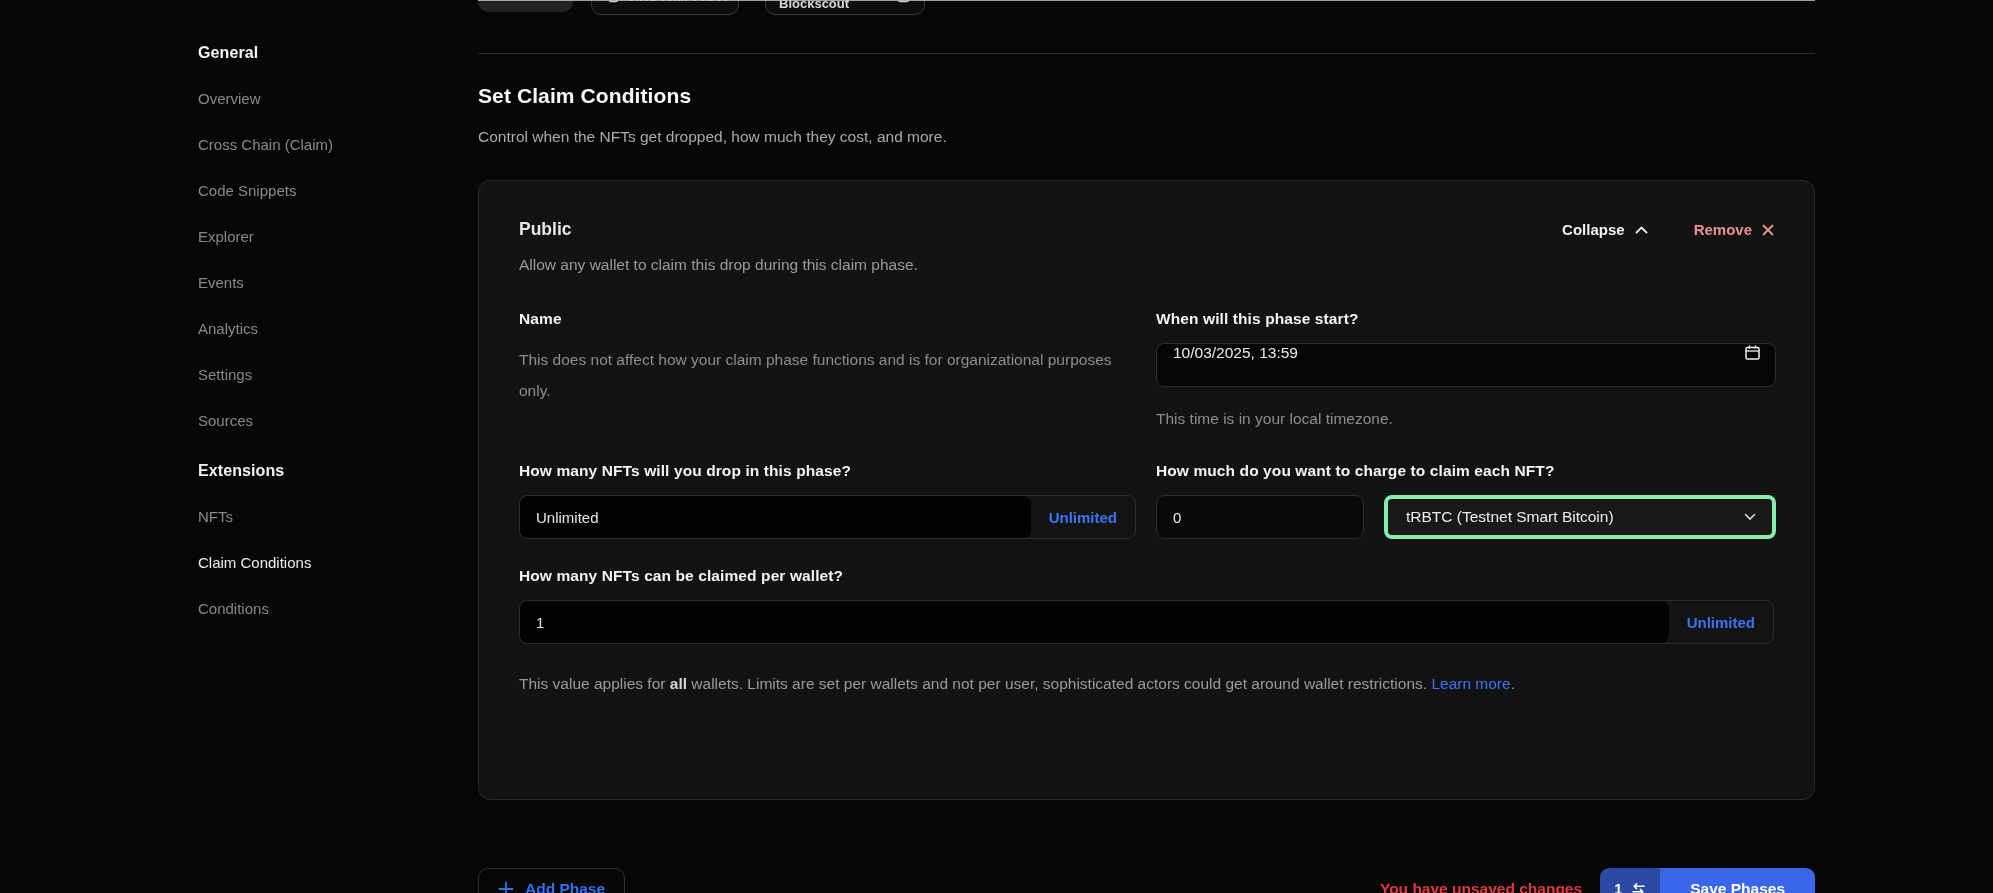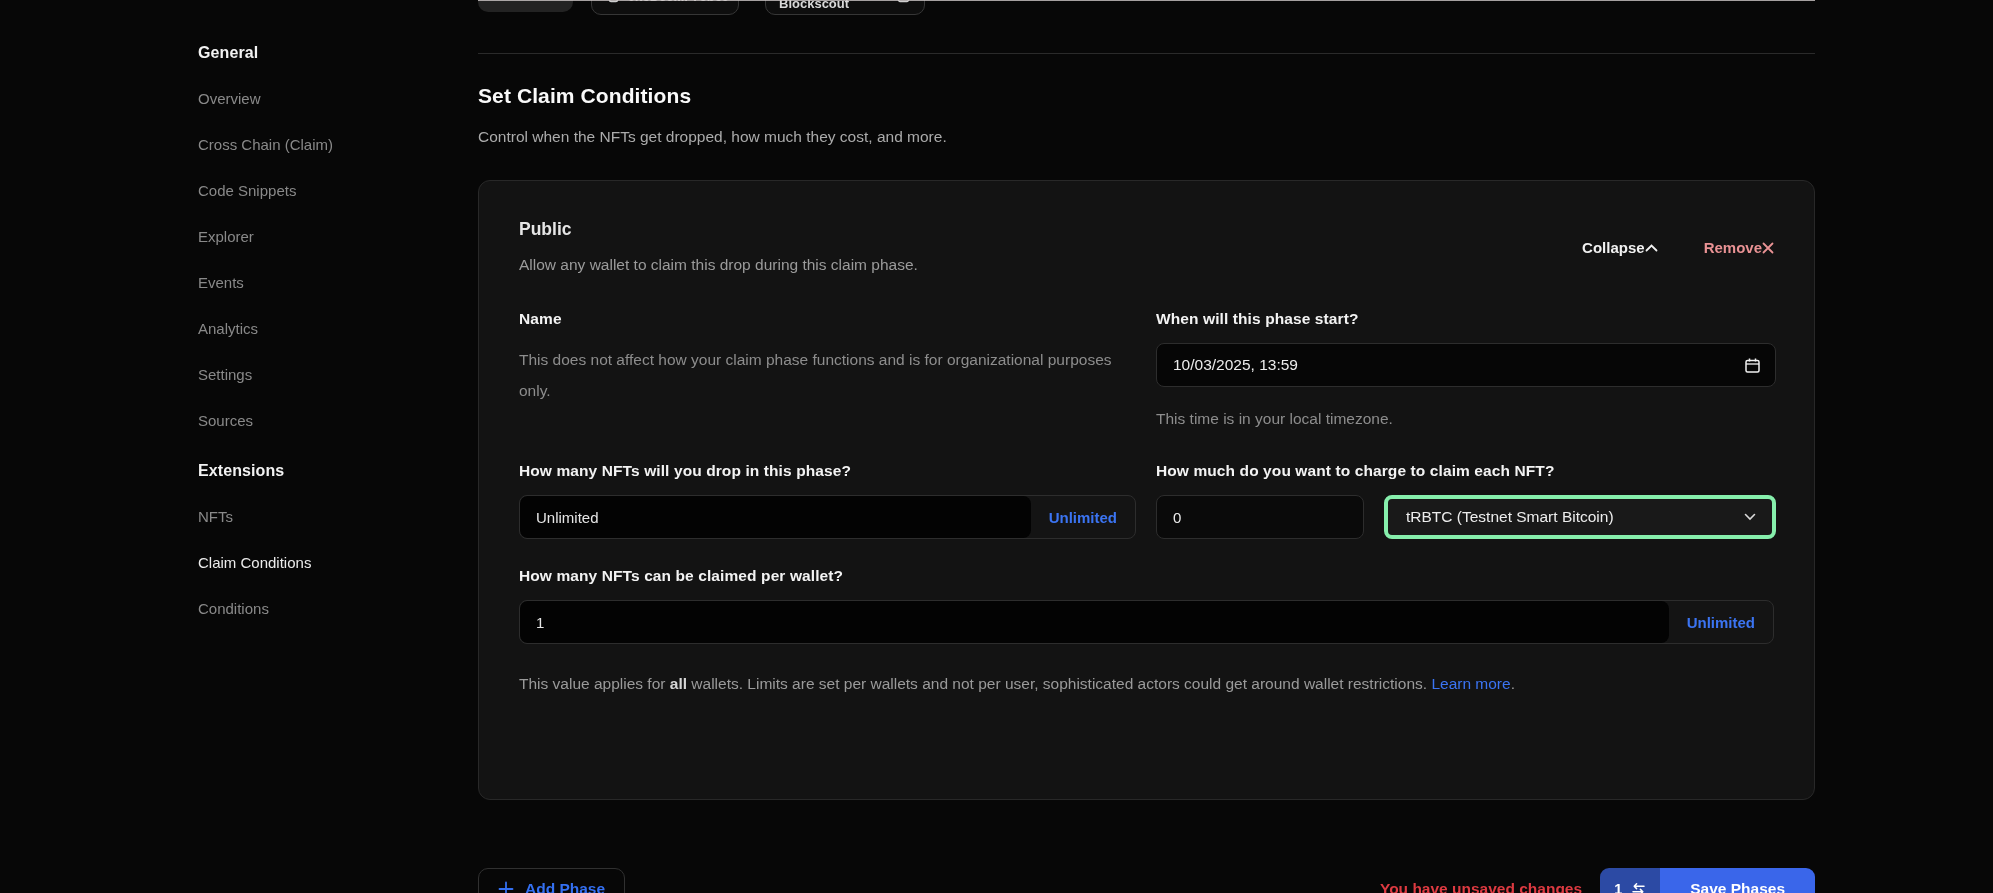--- a/index.html
+++ b/index.html
@@ -27,34 +27,34 @@
   .chip svg { flex:none; }
 
   .rule { position:absolute; left:0; top:53px; width:1337px; height:1px; background:#2a2a2a; }
 
   .page-title { position:absolute; left:0; top:84px; font-size:21px; font-weight:700; color:#fafafa; letter-spacing:.1px; }
   .page-sub { position:absolute; left:0; top:128px; font-size:15.5px; color:#ababab; }
 
   
   .card { position:absolute; left:0; top:180px; width:1337px; height:620px; background:#131313;
           border:1px solid #282828; border-radius:12px; padding:38px 40px 0 40px; }
-  .card-head { display:flex; align-items:center; }
+  .card-head { display:flex; align-items:flex-start; }
   .phase-title { font-size:17.5px; font-weight:700; color:#e6e6e6; }
   .phase-desc { margin-top:16px; font-size:15.5px; color:#9b9b9b; }
   .head-actions { margin-left:auto; display:flex; align-items:center; gap:46px; padding-top:2px; }
-  .action { display:flex; align-items:center; font-size:15px; font-weight:600; cursor:pointer; }
+  .action { display:flex; align-items:center; gap:10px; font-size:15px; font-weight:600; cursor:pointer; }
   .action.collapse { color:#f1f1f1; }
   .action.remove { color:#e99294; }
 
   .form-grid { margin-top:36px; display:grid; grid-template-columns:617px 620px; column-gap:20px; }
   .field-label { font-size:15.5px; font-weight:700; color:#f3f3f3; margin-bottom:15px; letter-spacing:.1px; }
   .text-input { width:100%; height:44px; background:#030303; border:1px solid #2d2d2d; border-radius:8px;
                 color:#e6e6e6; font-size:15px; padding:0 16px; outline:none; font-family:inherit; }
   .fake-input { width:100%; height:44px; background:#060606; border:1px solid #2d2d2d; border-radius:8px;
-                display:flex; align-items:center; padding:0 14px 0 16px; font-size:15.5px; color:#ececec; }
+                display:flex; padding:0 14px 0 16px; font-size:15.5px; color:#ececec; }
   .fake-input .spacer { flex:1; }
   .help { margin-top:16px; font-size:15.5px; line-height:31px; color:#8d8d8d; }
 
   .row2 { margin-top:28px; }
   .input-group { height:44px; border:1px solid #2d2d2d; border-radius:8px; background:#141414;
                  display:flex; align-items:stretch; overflow:hidden; }
   .group-input { flex:1; height:100%; background:#030303; border:none; border-radius:8px; outline:none;
                  color:#e6e6e6; font-size:15px; padding:0 16px; font-family:inherit; }
   .addon { display:flex; align-items:center; justify-content:center; padding:0 18px;
            color:#3b74f2; font-size:15px; font-weight:600; cursor:pointer; white-space:nowrap; }

